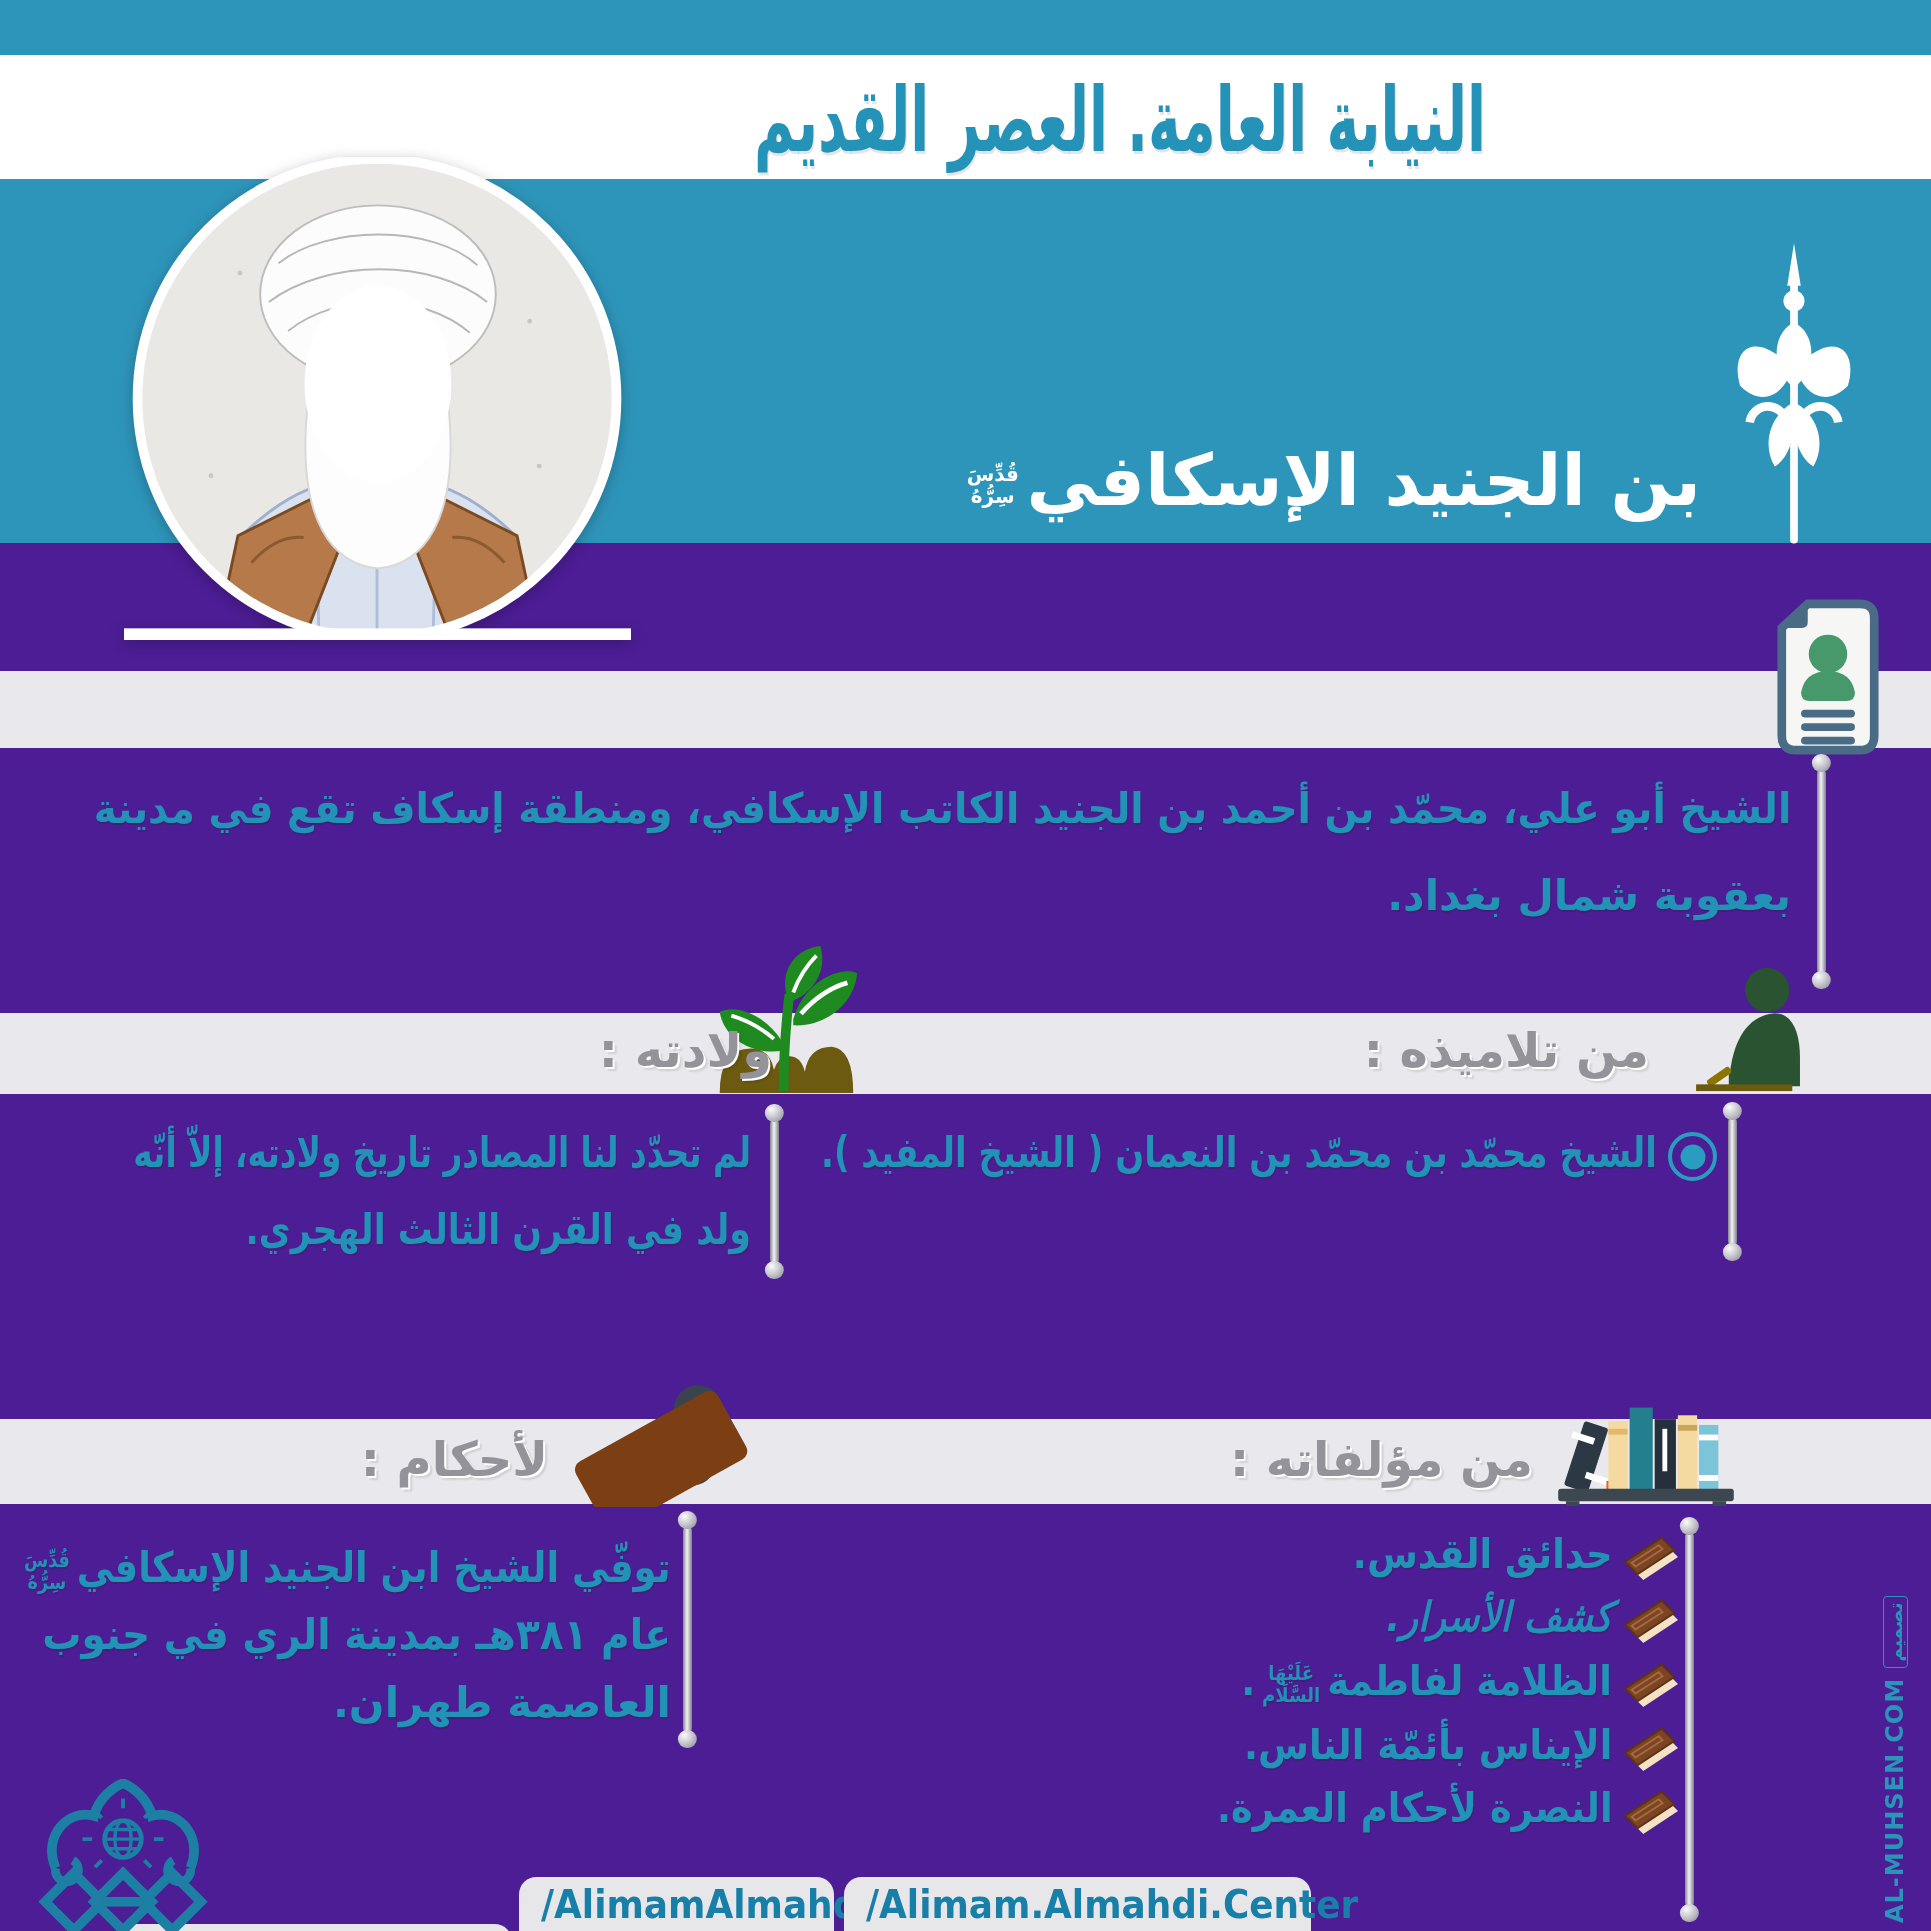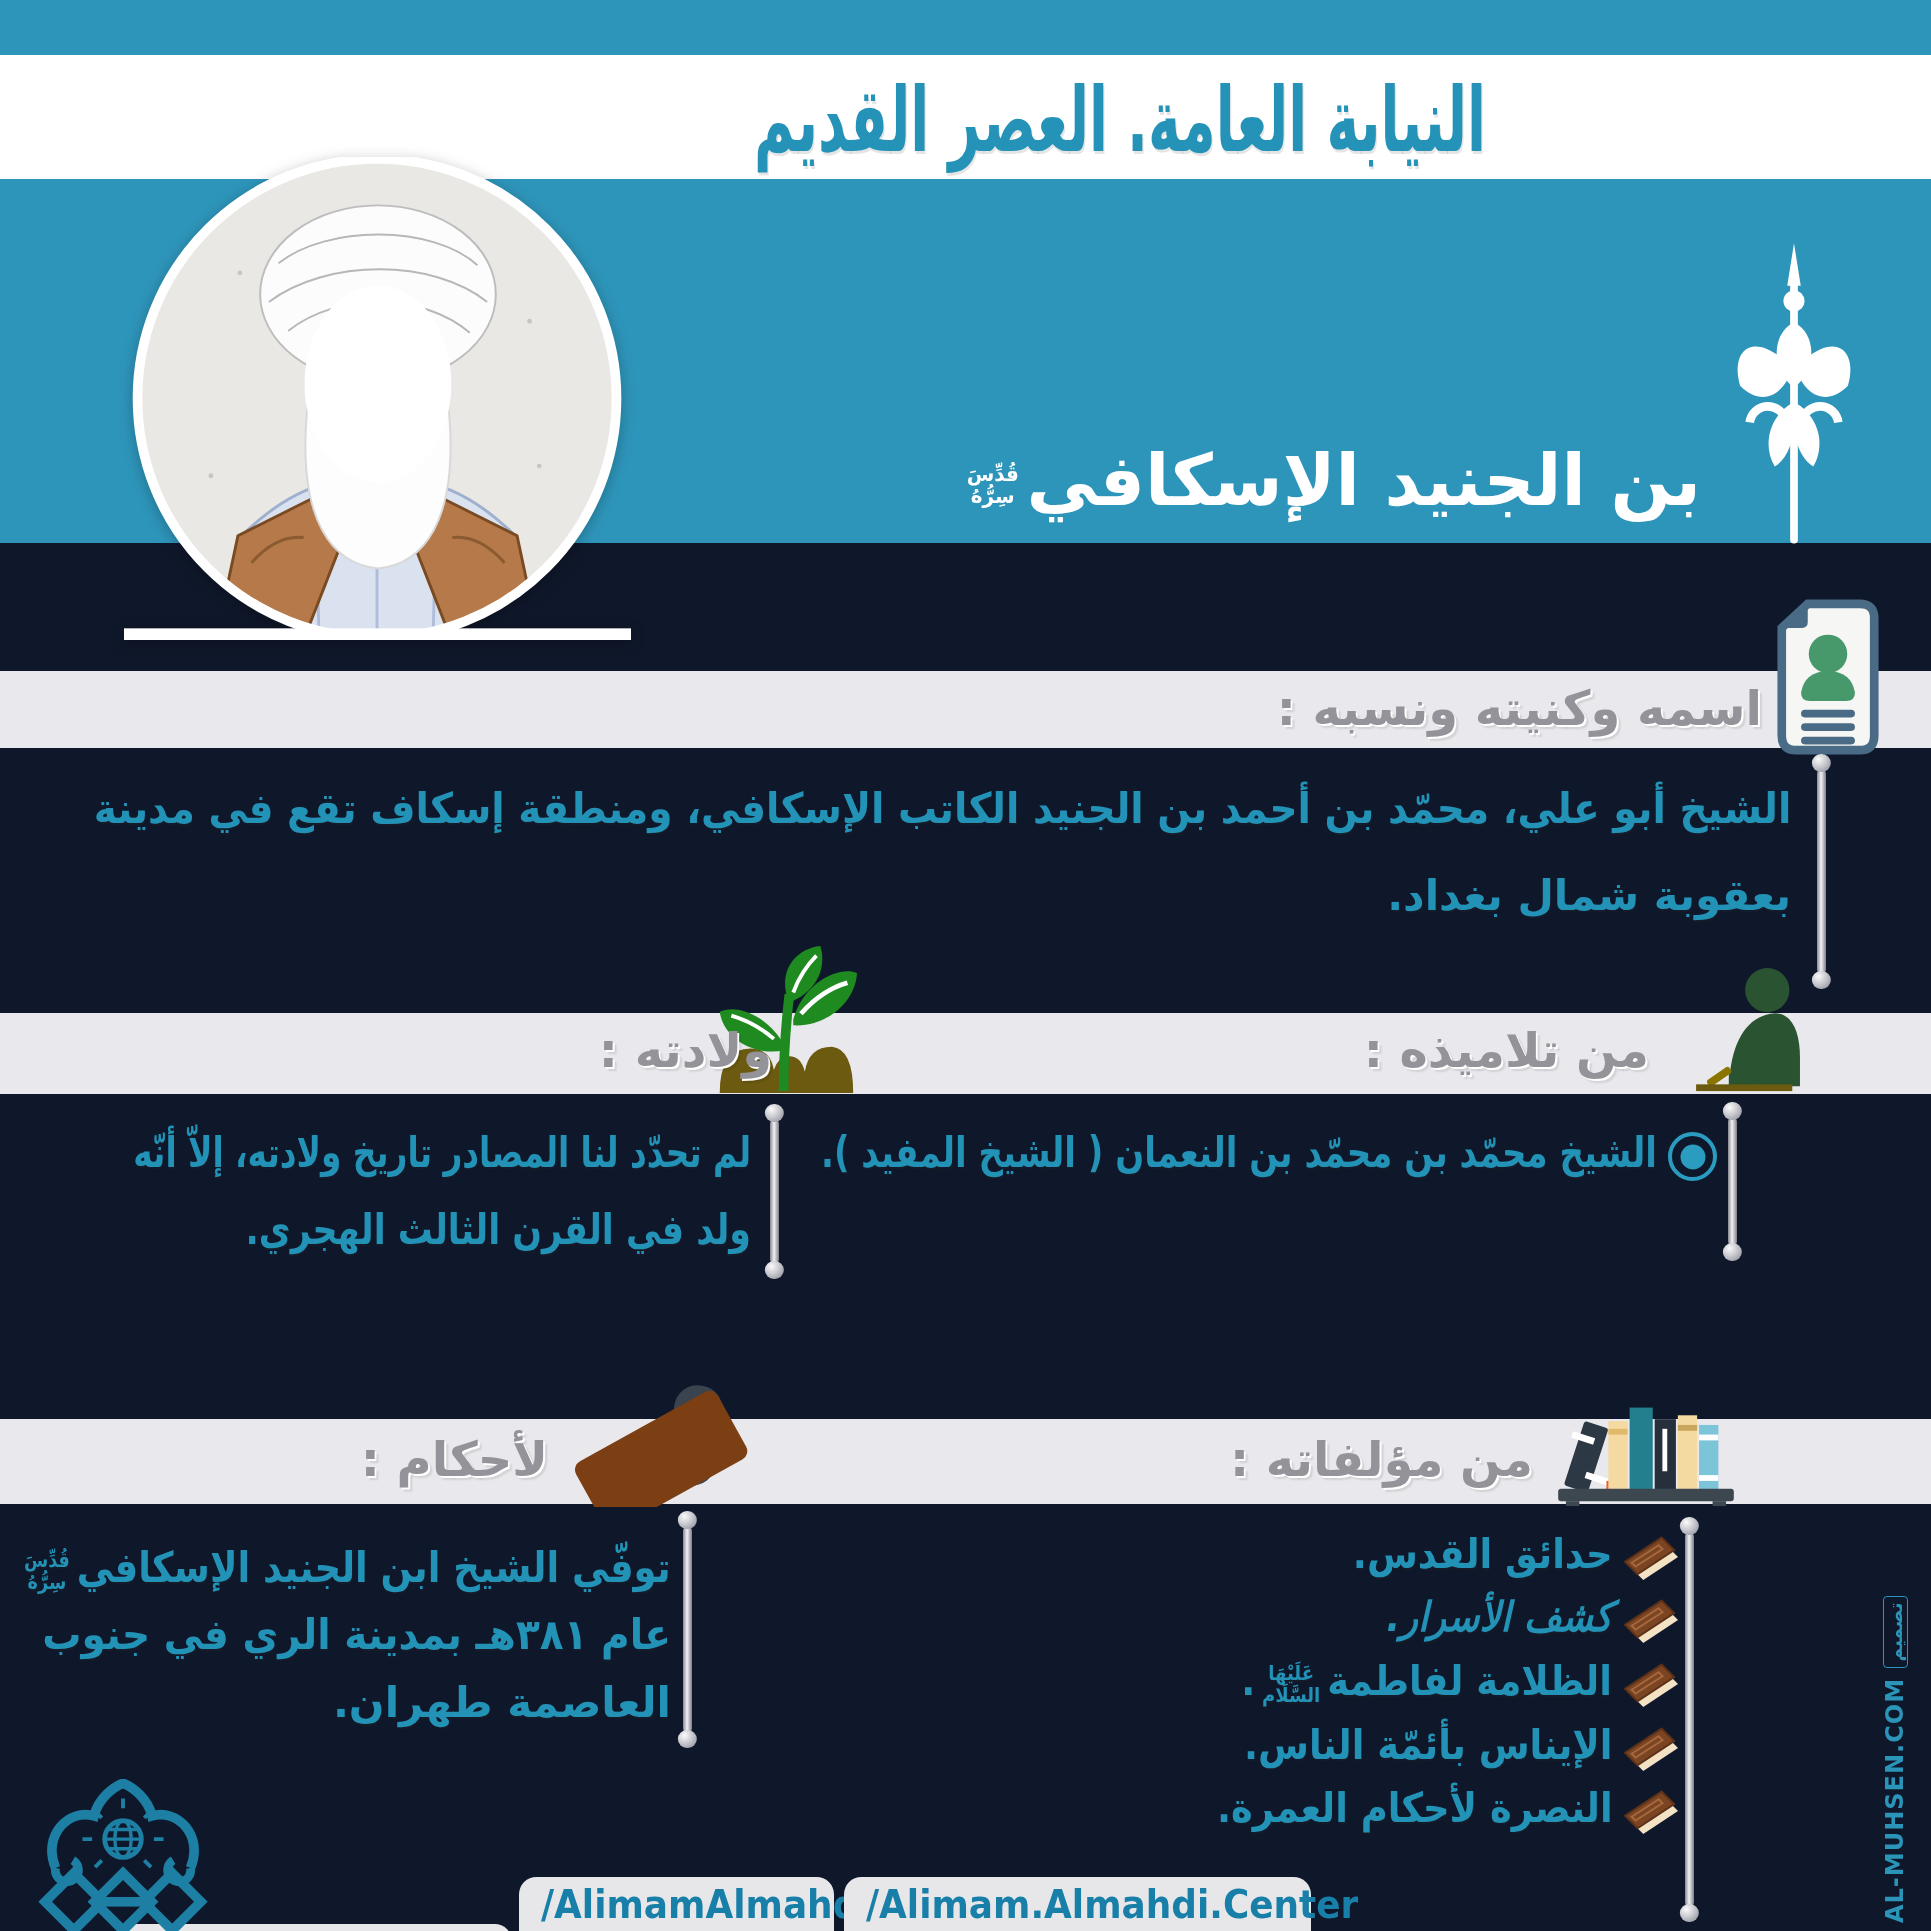--- a/index.html
+++ b/index.html
@@ -1,16 +1,16 @@
 <!DOCTYPE html>
 <html lang="ar"><head>
 <meta charset="utf-8">
 <style>
   html,body{margin:0;padding:0;background:#fff;}
-  #canvas{position:relative;width:1931px;height:1931px;overflow:hidden;background:#0f172a;
+  #canvas{position:relative;width:1931px;height:1931px;overflow:hidden;background:#4c1d95;
           font-family:"DejaVu Sans",sans-serif;}
   .abs{position:absolute;}
   .teal-band{background:#2e95ba;}
   .gray-band{background:#e9e8ec;}
   .title{font-size:89px;font-weight:bold;color:#2592b8;white-space:nowrap;
          transform:scaleX(.62);transform-origin:50% 50%;text-shadow:1.9px 2.9px 0 rgba(0,0,0,.10);}
   .name{color:#ffffff;font-weight:bold;font-size:71px;white-space:nowrap;direction:rtl;text-align:right;}
   .heading{font-size:48px;font-weight:bold;color:#94939a;white-space:nowrap;direction:rtl;
            text-shadow:1.9px 1.9px 0 #ffffff,3.9px 3.9px 1.9px rgba(0,0,0,.10);}
   .teal-txt{color:#2392b7;font-weight:bold;font-size:42px;white-space:nowrap;direction:rtl;
@@ -102,21 +102,20 @@
     <svg width="118" height="156" viewBox="0 0 122 162">
       <path d="M40 5 H94 Q109 5 109 20 V142 Q109 157 94 157 H28 Q13 157 13 142 V30 Z" fill="#f6f6f4" stroke="#4a6b85" stroke-width="9"></path>
       <path d="M40 5 V24 Q40 30 34 30 H14 Z" fill="#4a6b85"></path>
       <circle cx="61" cy="57" r="20" fill="#47996b"></circle>
       <path d="M33 97 Q37 75 61 75 Q85 75 89 97 Q89 106 80 106 H42 Q33 106 33 97 Z" fill="#47996b"></path>
       <rect x="33" y="115" width="56" height="8" rx="4" fill="#4a6b85"></rect>
       <rect x="33" y="129" width="56" height="8" rx="4" fill="#4a6b85"></rect>
       <rect x="33" y="143" width="56" height="8" rx="4" fill="#4a6b85"></rect>
     </svg>
   </div>
-  <div class="abs heading" style="right:169px;top:680px;">اسمه وكنيته ونسبه :</div>
   <div class="pole" style="left:1817px;top:770px;height:203px;"></div>
   <div class="abs teal-txt" style="right:140px;top:784px;transform:scaleX(.93);transform-origin:100% 50%;">الشيخ أبو علي، محمّد بن أحمد بن الجنيد الكاتب الإسكافي، ومنطقة إسكاف تقع في مدينة</div>
   <div class="abs teal-txt" style="right:140px;top:871px;">بعقوبة شمال بغداد.</div>
 
   <div class="abs gray-band" style="left:0;top:1013px;width:1931px;height:81px;"></div>
 
   <div class="abs" style="left:1690px;top:967px;width:118px;height:126px;">
     <svg width="118" height="126" viewBox="0 0 122 131">
       <circle cx="80" cy="24" r="23" fill="#2a5431"></circle>
       <path d="M40 124 C42 76 60 50 88 48 C106 48 114 68 114 94 L114 124 Z" fill="#2a5431"></path>

